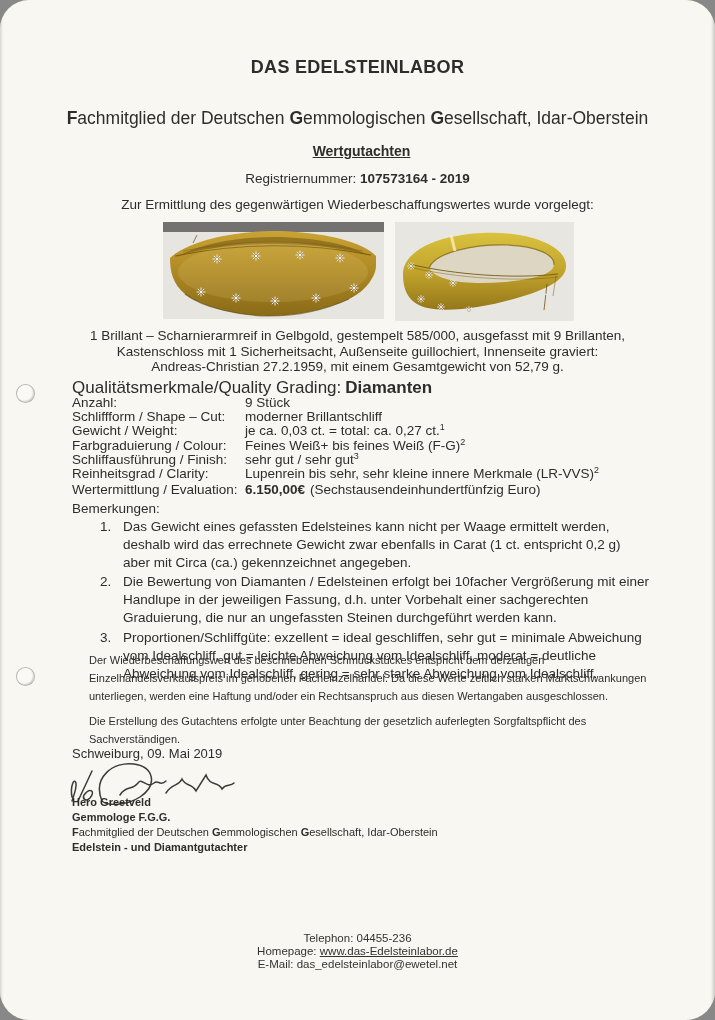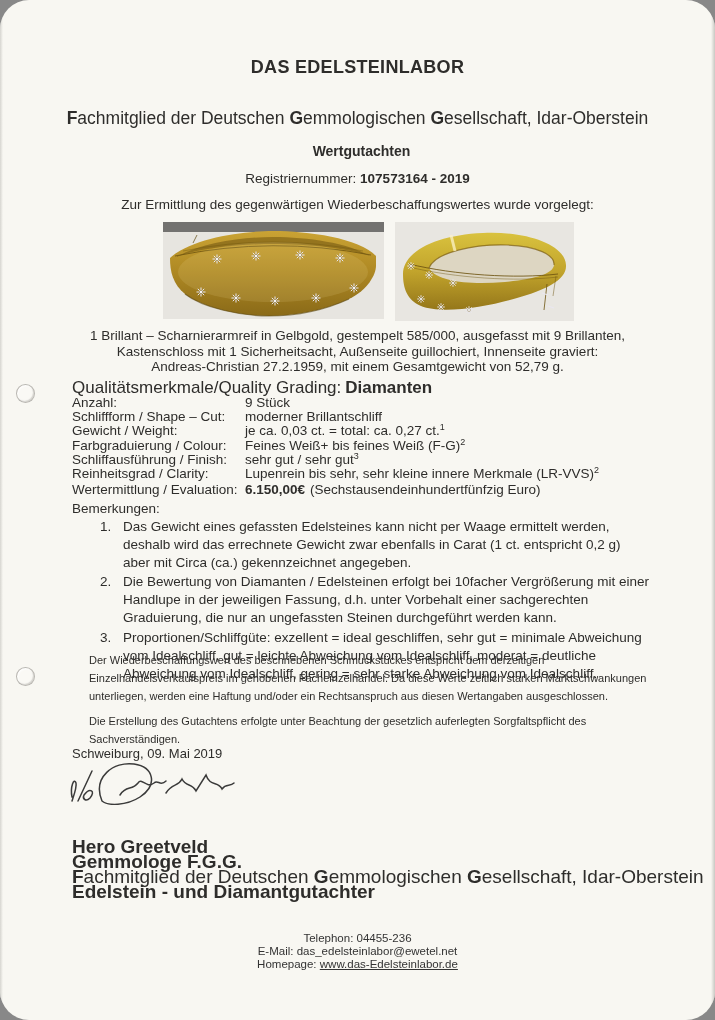--- a/index.html
+++ b/index.html
@@ -21,21 +21,21 @@
 
   .abs{position:absolute;}
   .center{left:0;right:0;text-align:center;}
 
   .h1{top:57px;font-size:18px;font-weight:700;letter-spacing:.3px;}
   .h2{top:83px;font-size:18px;font-weight:700;}
   .h3{top:108px;font-size:17.5px;font-weight:400;}
   .h3 b{font-weight:700;}
 
   .doc-title{top:143px;font-size:14px;font-weight:700;}
-  .doc-title span{margin-left:8px;}
+  .doc-title span{text-decoration:underline;margin-left:8px;}
 
   .registration{top:171px;font-size:13.5px;}
   .registration b{font-weight:700;}
 
   .intro{top:197px;font-size:13.5px;}
 
   .photo{position:absolute;top:222px;}
   .photo-front{left:163px;}
   .photo-side{left:395px;}
 
@@ -61,21 +61,21 @@
   .remark .txt{width:527px;line-height:18.1px;}
 
   .para{left:89px;width:579px;font-size:11px;line-height:18.2px;}
   .para1{top:651px;}
   .para2{top:712px;}
 
   .dateline{top:746px;left:72px;font-size:13px;font-weight:400;}
 
   .signature{top:757px;left:62px;}
 
-  .nameblock{top:795px;left:72px;font-size:19px;line-height:15px;margin-top:44px;}
+  .nameblock{top:795px;left:72px;font-size:11px;line-height:15px;}
   .nameblock .bold{font-weight:700;}
   .nameblock .memb b{font-weight:700;}
 
   .footer{top:932px;font-size:11.5px;line-height:12.9px;color:#333;}
   .footer .uline{text-decoration:underline;}
 
   .punch{position:absolute;width:17px;height:17px;border-radius:50%;
     border:1.5px solid rgba(150,148,142,.65);
     box-shadow:inset 1px 1px 2px rgba(255,255,255,.9), inset -1px -1px 1px rgba(140,138,132,.35);
     background:#faf9f5;}
@@ -250,17 +250,17 @@
 
   <div class="abs nameblock">
     <div class="bold">Hero Greetveld</div>
     <div class="bold">Gemmologe F.G.G.</div>
     <div class="memb"><b>F</b><span>achmitglied der Deutschen </span><b>G</b><span>emmologischen </span><b>G</b><span>esellschaft, Idar-Oberstein</span></div>
     <div class="bold">Edelstein - und Diamantgutachter</div>
   </div>
 
   <div class="abs center footer">
     <div><span>Telephon:</span> <span>04455-236</span></div>
+    <div><span>Homepage:</span> <span class="uline">www.das-Edelsteinlabor.de</span></div>
     <div><span>E-Mail:</span> <span>das_edelsteinlabor@ewetel.net</span></div>
-    <div><span>Homepage:</span> <span class="uline">www.das-Edelsteinlabor.de</span></div>
   </div>
 
 </div>
 
 </body></html>

